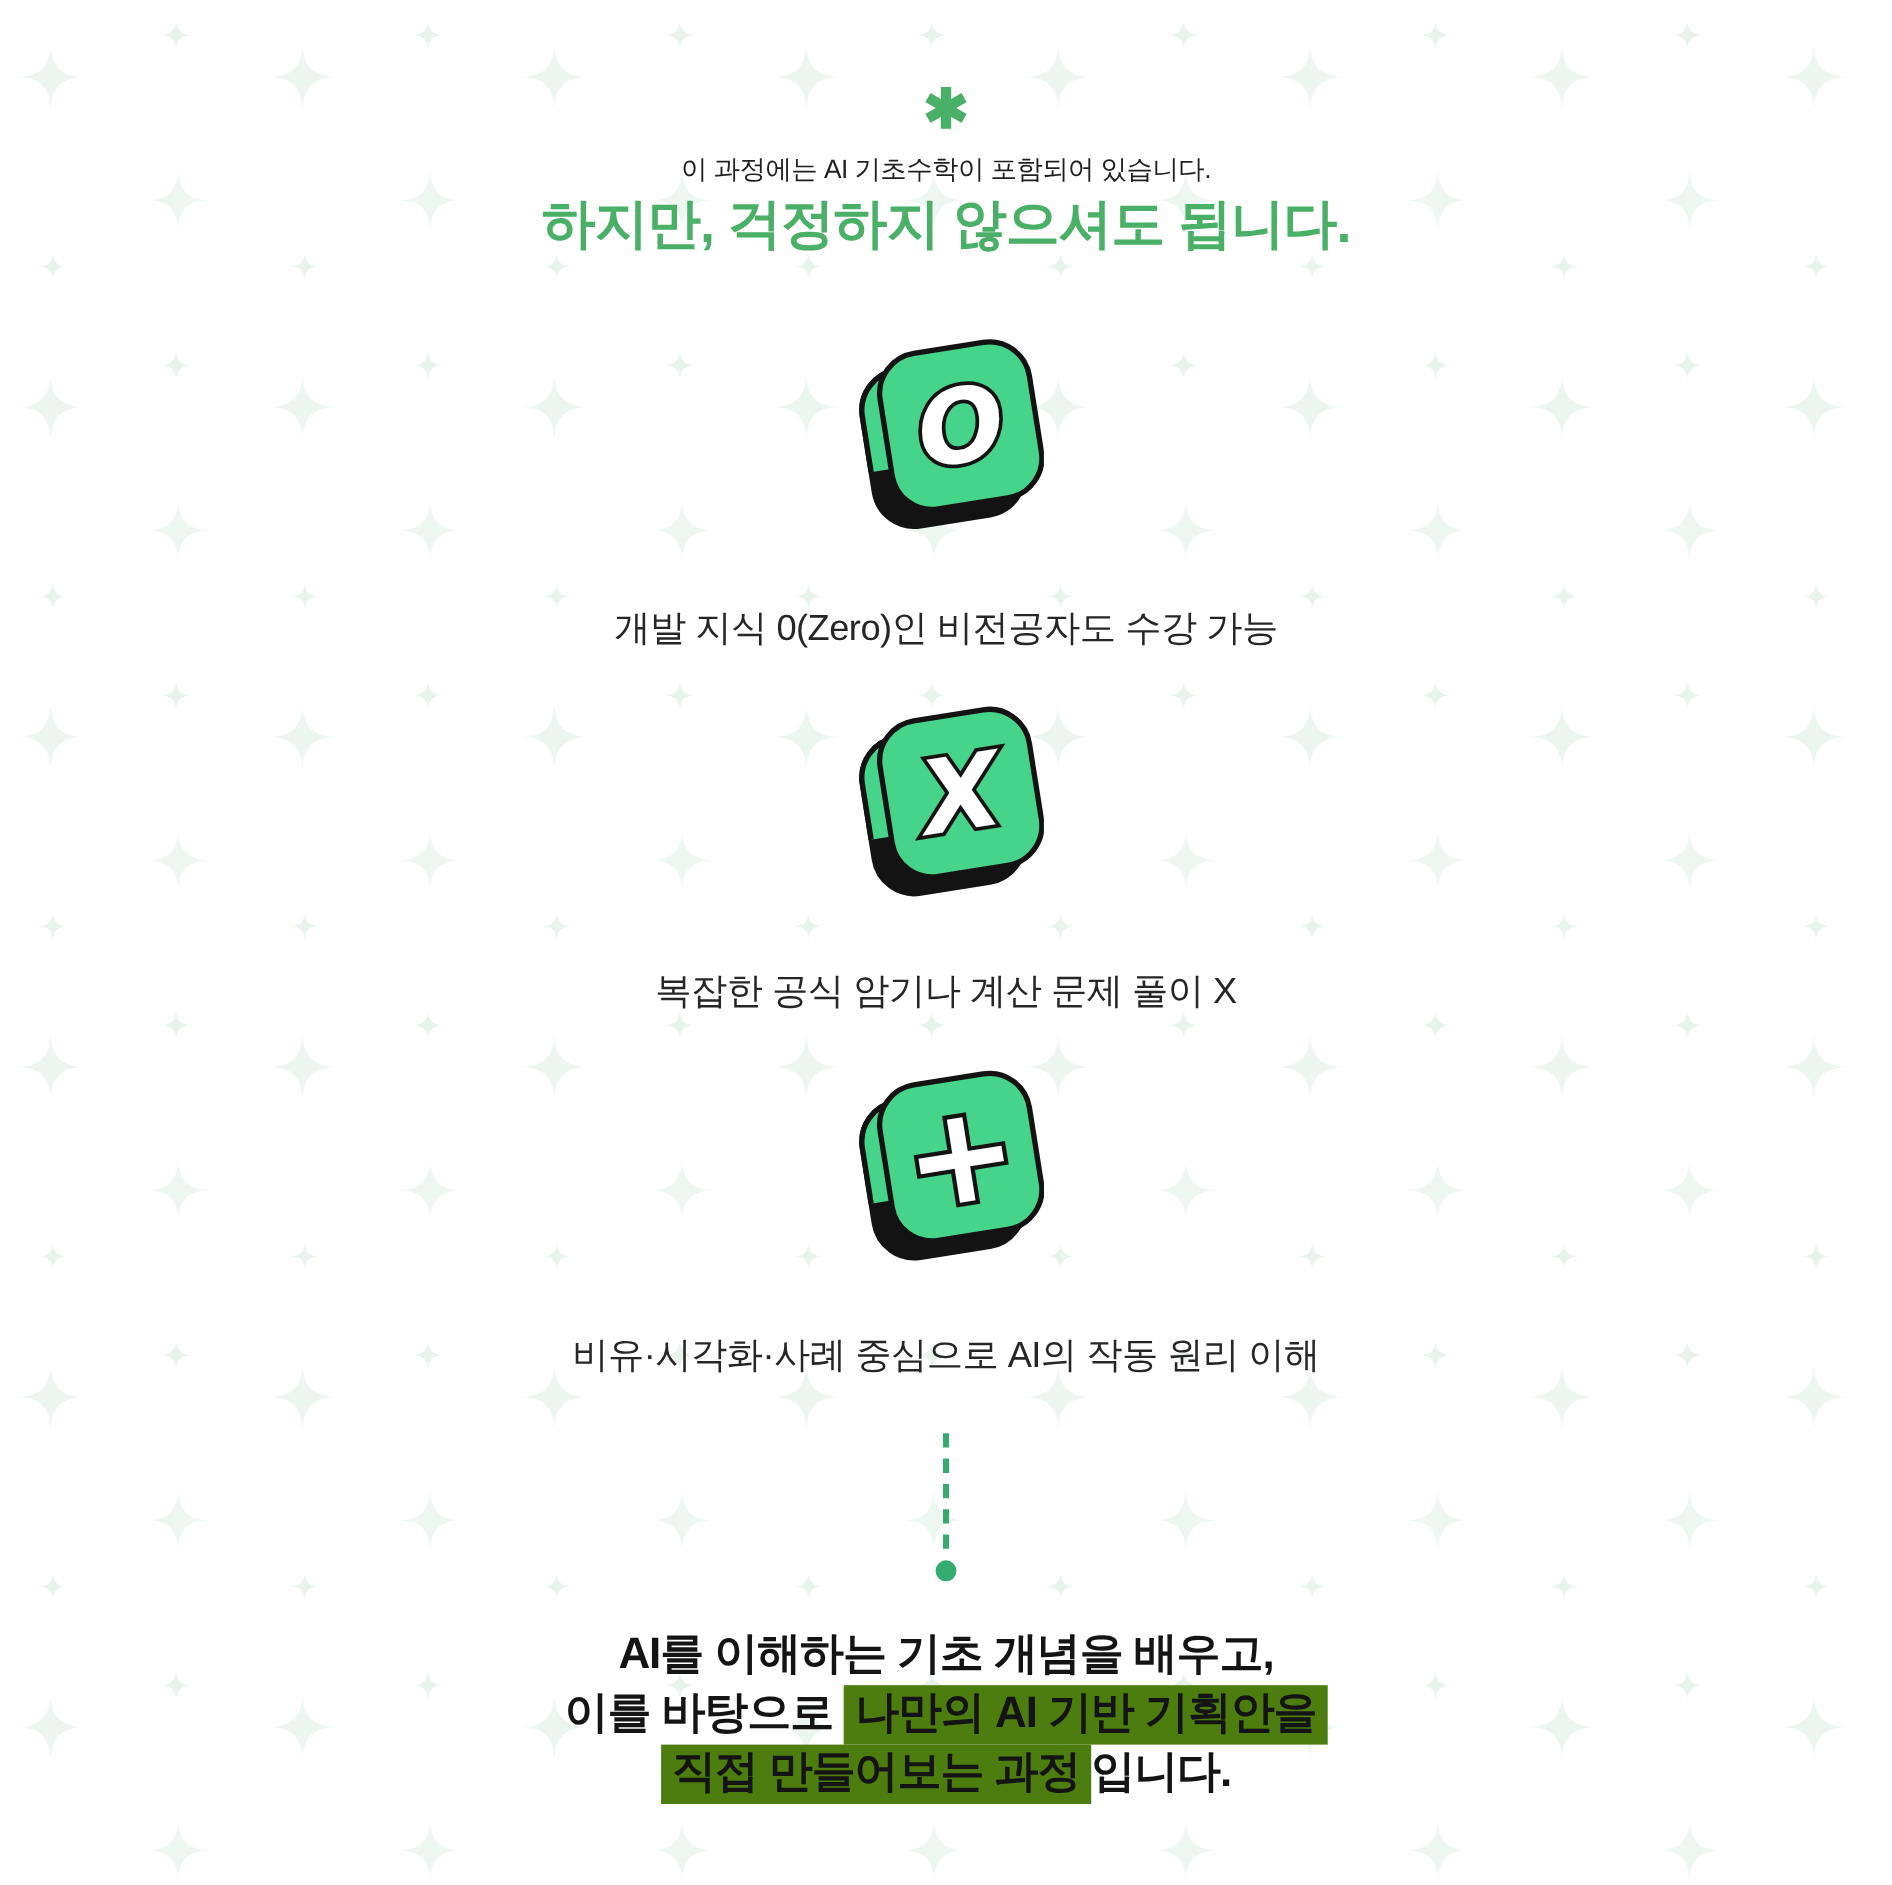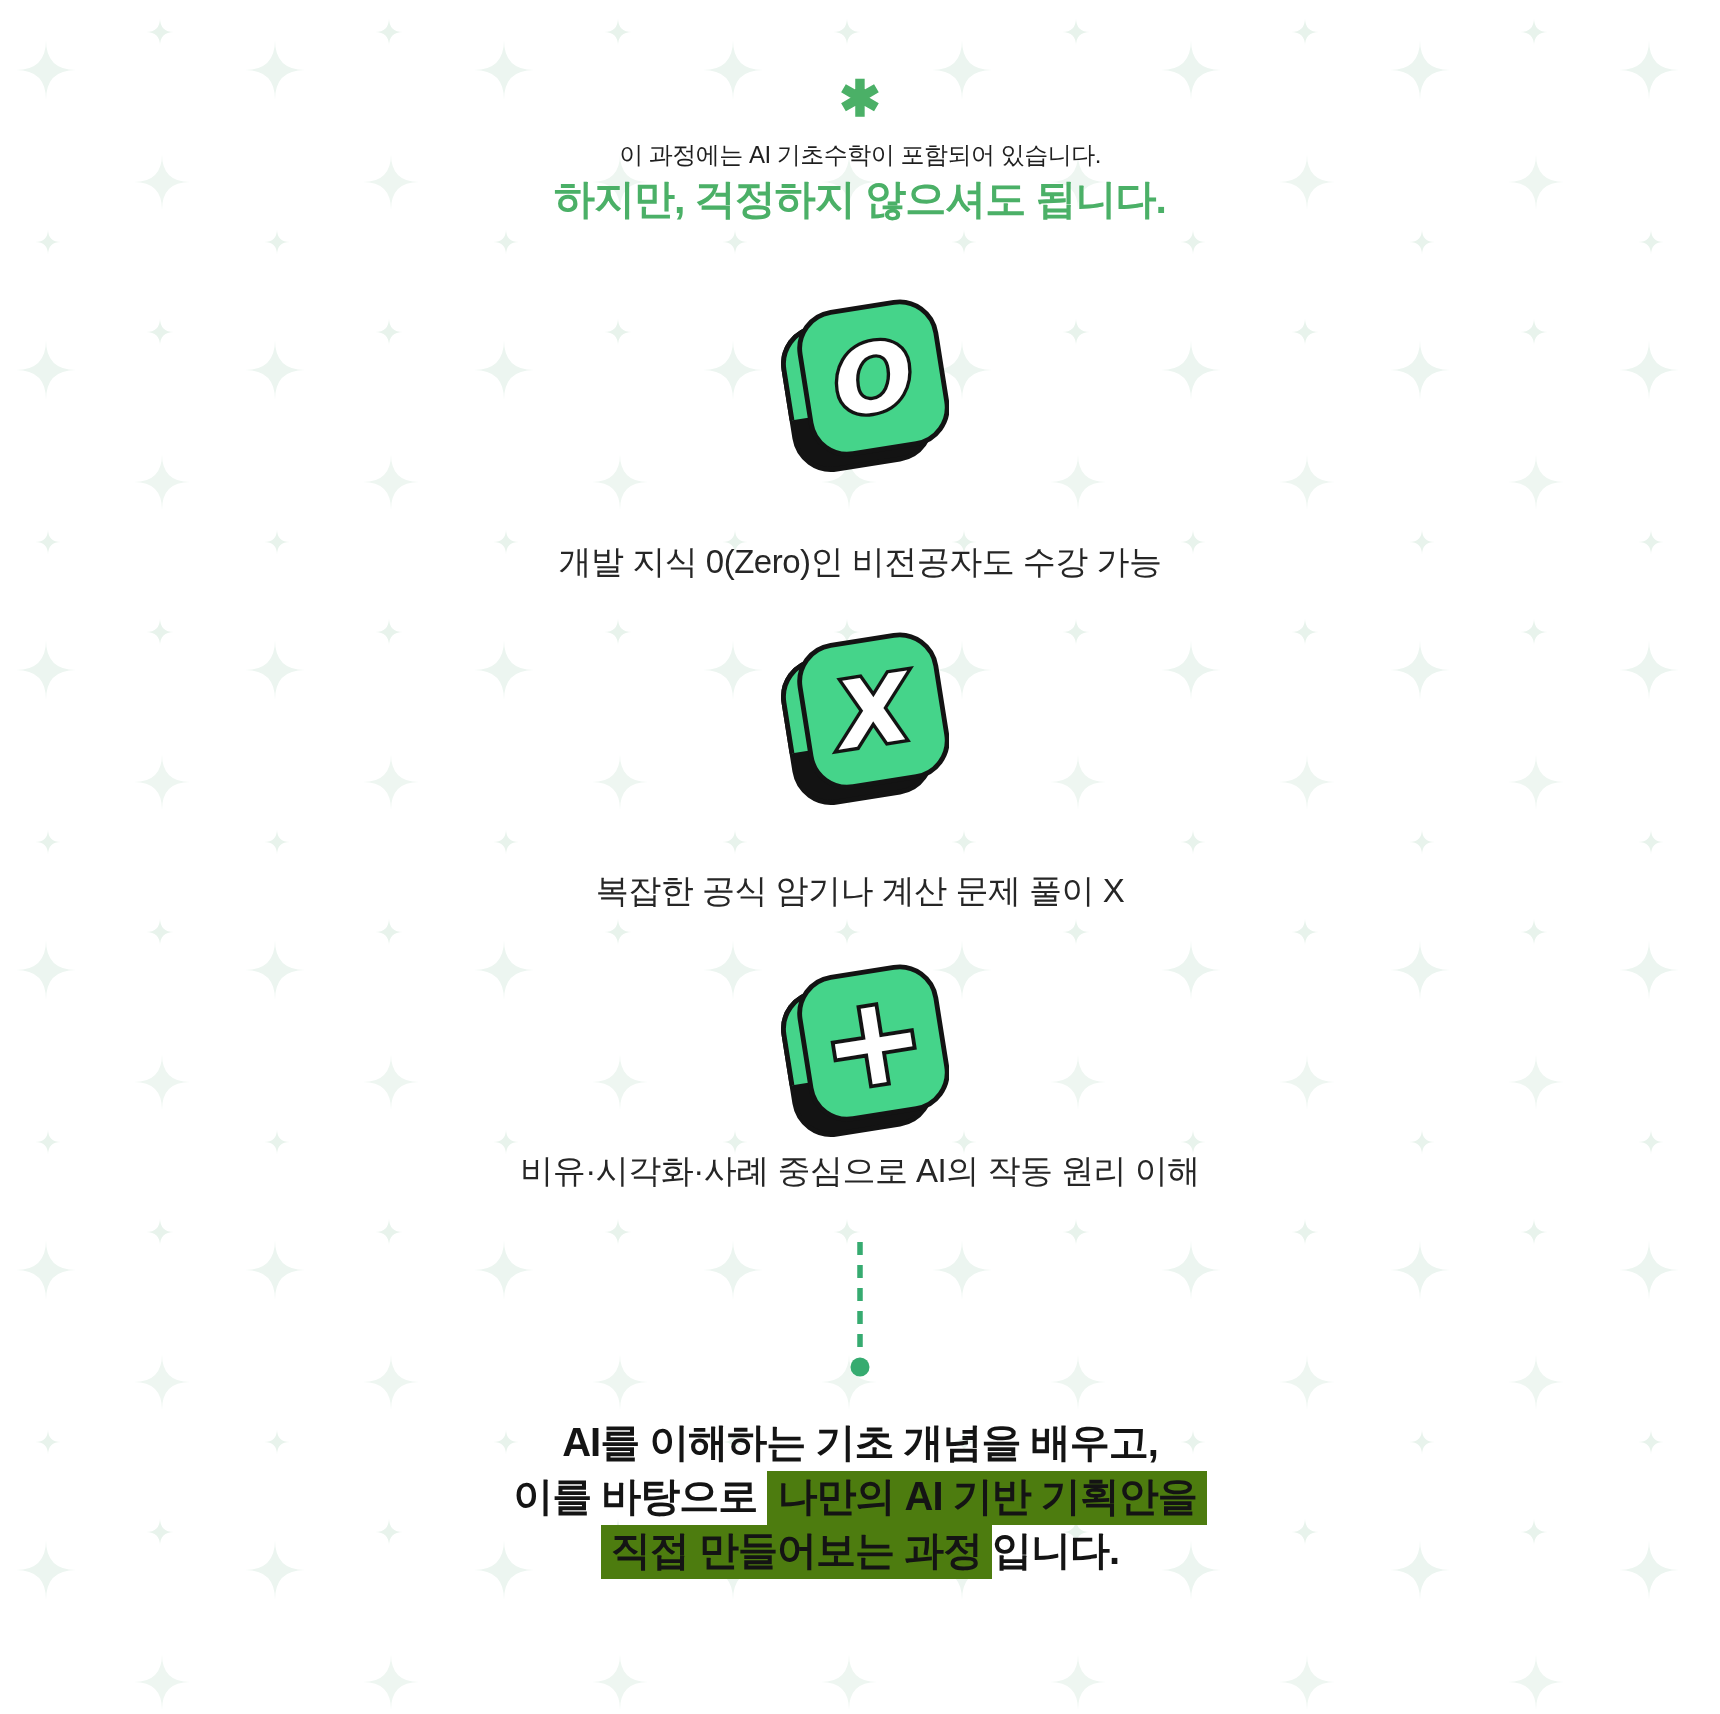--- a/index.html
+++ b/index.html
@@ -16,33 +16,33 @@
     padding-top:74px; text-align:center;
   }
   .asterisk {
     font-size:50px; line-height:1; font-weight:bold; color:#4bb067;
   }
   .note {
     margin-top:16px; font-size:24px; line-height:1.25; color:#1f1f1f;
     letter-spacing:-0.5px;
   }
   .headline {
-    margin-top:6px; font-size:41px; line-height:1.15; font-weight:bold;
+    margin-top:6px; font-size:49px; line-height:1.15; font-weight:bold;
     color:#4bb067; letter-spacing:-1px;
   }
   .badge { display:block; }
   .badge-1 { margin-top:64px; }
   .badge-2 { margin-top:38px; }
   .badge-3 { margin-top:40px; }
   .caption {
     font-size:33px; line-height:1.25; color:#262626; letter-spacing:-0.5px;
   }
   .caption-1 { margin-top:56px; }
   .caption-2 { margin-top:52px; }
-  .caption-3 { }
+  .caption-3 { margin-top:52px; }
   .connector { margin-top:48px; display:block; }
   .summary {
     margin-top:34px; font-size:40px; line-height:54px; font-weight:bold;
     color:#141414; letter-spacing:-1px;
   }
   .hl {
     background:#4d7c0f; color:inherit;
     padding:3px 10px 7px; 
   }
   .badge-glyph {

